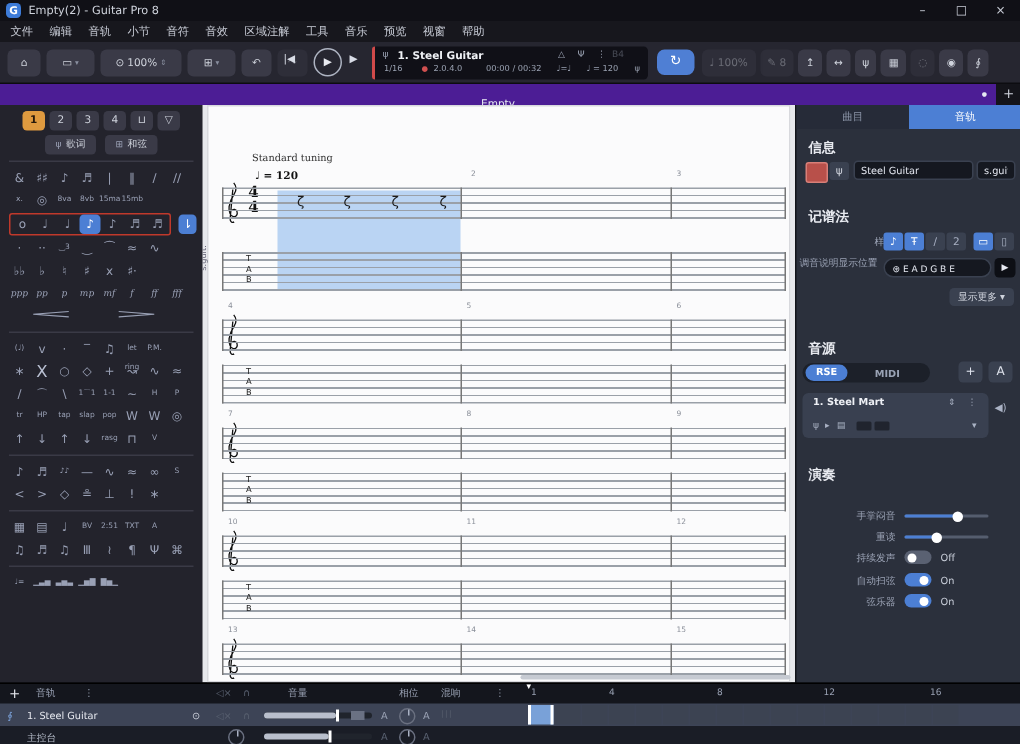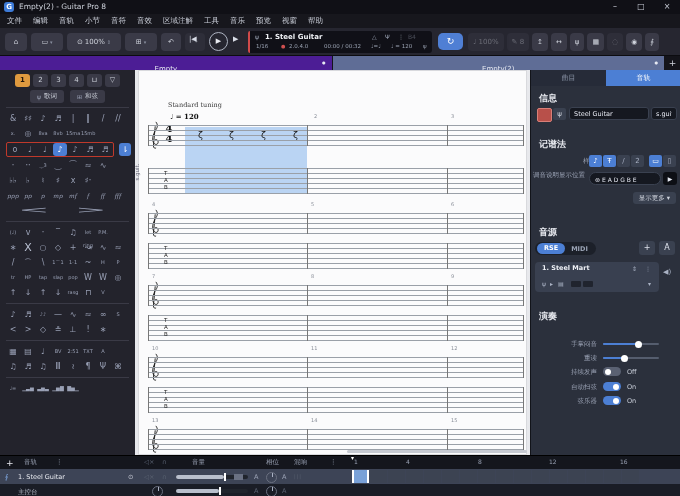--- a/index.html
+++ b/index.html
@@ -91,21 +91,21 @@
   .rpinput{position:absolute;top:37px;height:13px;background:#151820;border:1px solid #3a4150;border-radius:3px;color:#e6e9f2;font-size:6.5px;font-family:inherit;padding:0 4px;box-sizing:border-box;}
   .rplabel{position:absolute;font-size:6.5px;color:#9aa2b4;text-align:right;}
   .nbtns{position:absolute;display:flex;gap:1px;}
   .nbtn{width:13px;height:12px;background:#3a4150;border-radius:2px;color:#aab2c4;font-size:7px;line-height:12px;text-align:center;}
   .nbtn.on{background:#4c7fd4;color:#fff;}
   .tunpill{position:absolute;left:58px;top:102px;width:72px;height:13px;background:#151820;border:1px solid #3a4150;border-radius:7px;color:#e6e9f2;font-size:6px;line-height:13px;padding-left:5px;box-sizing:border-box;}
   .tunbtn{position:absolute;left:132px;top:102px;width:14px;height:13px;background:#0d0f15;border-radius:3px;color:#e6e9f2;font-size:6px;line-height:13px;text-align:center;}
   .showmore{position:absolute;right:4px;top:122px;height:12px;background:#3a4150;border-radius:3px;color:#cfd3dc;font-size:6.5px;line-height:12px;padding:0 6px;}
   .srcpills{position:absolute;left:4px;top:172px;height:13px;background:#1c2029;border-radius:7px;display:flex;align-items:center;padding:0 2px;}
   .rsep{background:#4c7fd4;color:#fff;font-size:6.5px;border-radius:6px;padding:0 7px;line-height:11px;font-weight:bold;}
-  .midip{color:#9aa3b5;font-size:6.5px;padding:0 6px;font-weight:bold;}
+  .midip{color:#9aa3b5;font-size:6.5px;padding:0 18px;font-weight:bold;}
   .sqbtn{position:absolute;width:16px;height:14px;background:#3a4150;border-radius:3px;color:#dfe3ec;font-size:8px;line-height:14px;text-align:center;}
   .slot{position:absolute;left:4px;top:192px;width:124px;height:30px;background:#394050;border-radius:4px;}
   .slot .s1{position:absolute;left:7px;top:2px;font-size:6.5px;color:#eef0f5;font-weight:bold;}
   .slot .sic{position:absolute;font-size:6px;color:#aab2c4;}
   .badge{position:absolute;top:19px;width:10px;height:6px;background:#20242e;border-radius:1px;color:#8a93a6;font-size:4px;text-align:center;line-height:6px;}
   .spk{position:absolute;left:132px;top:198px;font-size:7px;color:#aab2c4;}
   .prow{position:absolute;left:0;width:150px;height:14px;}
   .plabel{position:absolute;right:84px;width:62px;font-size:6.5px;color:#9aa2b4;text-align:right;top:3px;}
   .pselect{position:absolute;left:70px;top:1px;width:64px;height:12px;background:#3a4150;border-radius:6px;color:#e6e9f2;font-size:6px;line-height:12px;padding-left:6px;box-sizing:border-box;}
   .pselect .updn{position:absolute;right:5px;font-size:5px;color:#9aa2b4;}
@@ -223,24 +223,20 @@
 
   <div id="tabbar">
     <div style="display:flex;flex:1;">
 
         <div class="tab" style="flex:1;">
           <span class="tlabel">Empty</span>
           <span class="tdot2">●</span>
         </div>
 
 
-        <div class="tab active" style="flex:1;">
-          <span class="tlabel">Empty(2)</span>
-          <span class="tdot2">●</span>
-        </div>
       </div>
     <div id="plustab">+</div>
   </div>
 
   <div id="palette">
     <div class="vrow">
       <div class="voices">
 
       <span class="vbtn on">1</span>
           <span class="vbtn">2</span>

